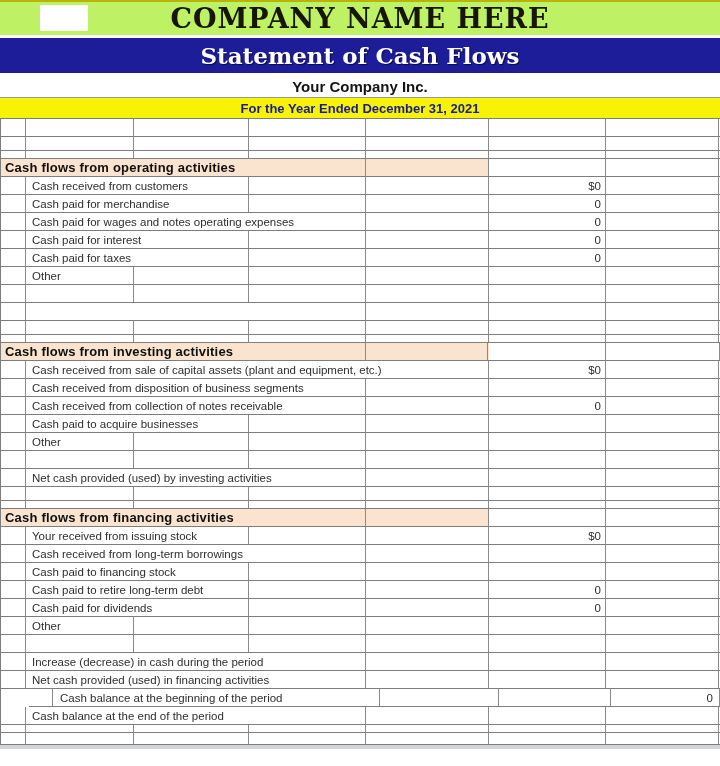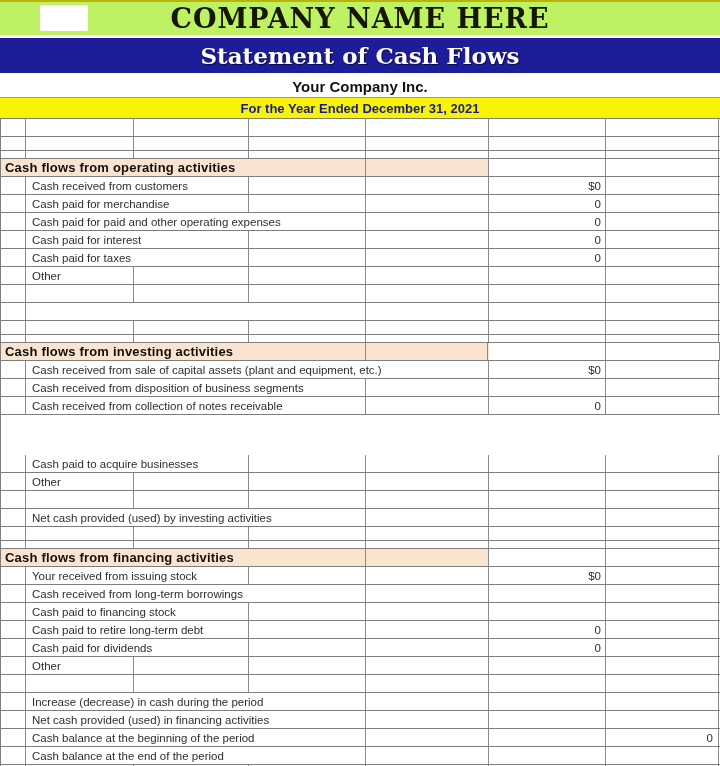--- a/index.html
+++ b/index.html
@@ -118,21 +118,21 @@
         <div class="val">0</div>
       </div>
       <div class="g-row" style="height: 18px;">
         <div class="cell b" style="width: 25px;"></div>
         <div class="cell" style="width: 108px;"></div>
         <div class="cell" style="width: 115px;"></div>
         <div class="cell b" style="width: 117px;"></div>
         <div class="cell b" style="width: 123px;"></div>
         <div class="cell b" style="width: 117px;"></div>
         <div class="cell b" style="width: 113px;"></div>
-        <div class="lbl">Cash paid for paid and other operating expenses</div>
+        <div class="lbl">Cash paid for wages and notes operating expenses</div>
         <div class="val">0</div>
       </div>
       <div class="g-row" style="height: 18px;">
         <div class="cell b" style="width: 25px;"></div>
         <div class="cell" style="width: 108px;"></div>
         <div class="cell b" style="width: 115px;"></div>
         <div class="cell b" style="width: 117px;"></div>
         <div class="cell b" style="width: 123px;"></div>
         <div class="cell b" style="width: 117px;"></div>
         <div class="cell b" style="width: 113px;"></div>
@@ -232,21 +232,21 @@
         <div class="cell b" style="width: 25px;"></div>
         <div class="cell" style="width: 108px;"></div>
         <div class="cell" style="width: 115px;"></div>
         <div class="cell b" style="width: 117px;"></div>
         <div class="cell b" style="width: 123px;"></div>
         <div class="cell b" style="width: 117px;"></div>
         <div class="cell b" style="width: 113px;"></div>
         <div class="lbl">Cash received from collection of notes receivable</div>
         <div class="val">0</div>
       </div>
-      <div class="g-row" style="height: 18px; margin-top: 40px;">
+      <div class="g-row" style="height: 18px;">
         <div class="cell b" style="width: 25px;"></div>
         <div class="cell" style="width: 108px;"></div>
         <div class="cell b" style="width: 115px;"></div>
         <div class="cell b" style="width: 117px;"></div>
         <div class="cell b" style="width: 123px;"></div>
         <div class="cell b" style="width: 117px;"></div>
         <div class="cell b" style="width: 113px;"></div>
         <div class="lbl">Cash paid to acquire businesses</div>
       </div>
       <div class="g-row" style="height: 18px;">
@@ -392,21 +392,21 @@
       <div class="g-row" style="height: 18px;">
         <div class="cell b" style="width: 25px;"></div>
         <div class="cell" style="width: 108px;"></div>
         <div class="cell" style="width: 115px;"></div>
         <div class="cell b" style="width: 117px;"></div>
         <div class="cell b" style="width: 123px;"></div>
         <div class="cell b" style="width: 117px;"></div>
         <div class="cell b" style="width: 113px;"></div>
         <div class="lbl">Net cash provided (used) in financing activities</div>
       </div>
-      <div class="g-row" style="height: 18px;">
+      <div class="g-row" style="height: 18px; margin-left: 28px;">
         <div class="cell b" style="width: 25px;"></div>
         <div class="cell" style="width: 108px;"></div>
         <div class="cell" style="width: 115px;"></div>
         <div class="cell b" style="width: 117px;"></div>
         <div class="cell b" style="width: 123px;"></div>
         <div class="cell b" style="width: 117px;"></div>
         <div class="cell b" style="width: 113px;"></div>
         <div class="lbl">Cash balance at the beginning of the period</div>
         <div class="val far">0</div>
       </div>

